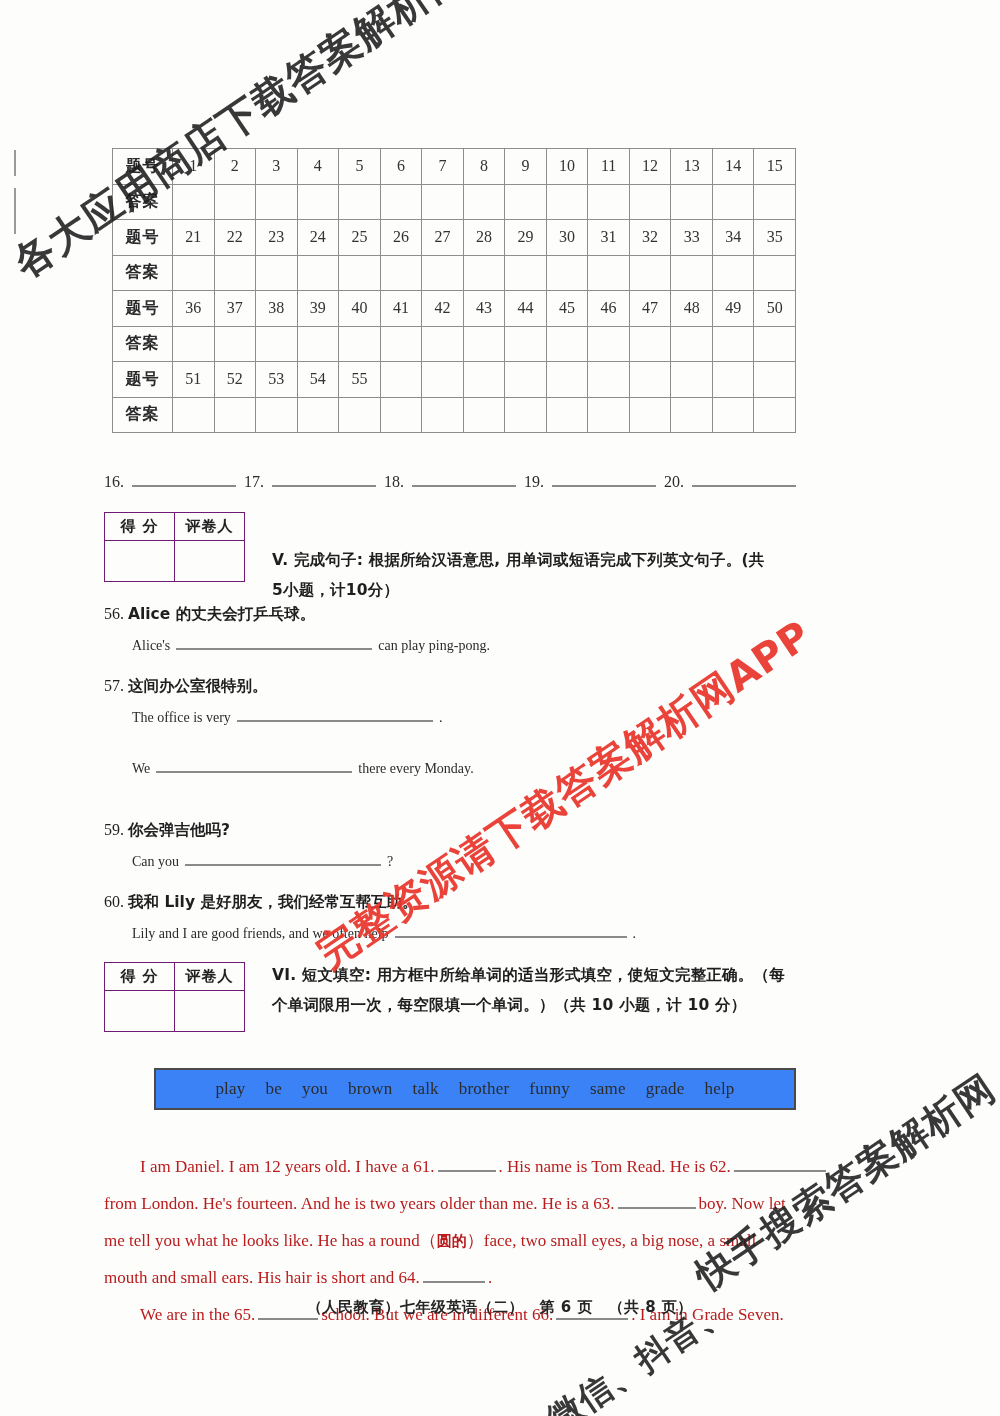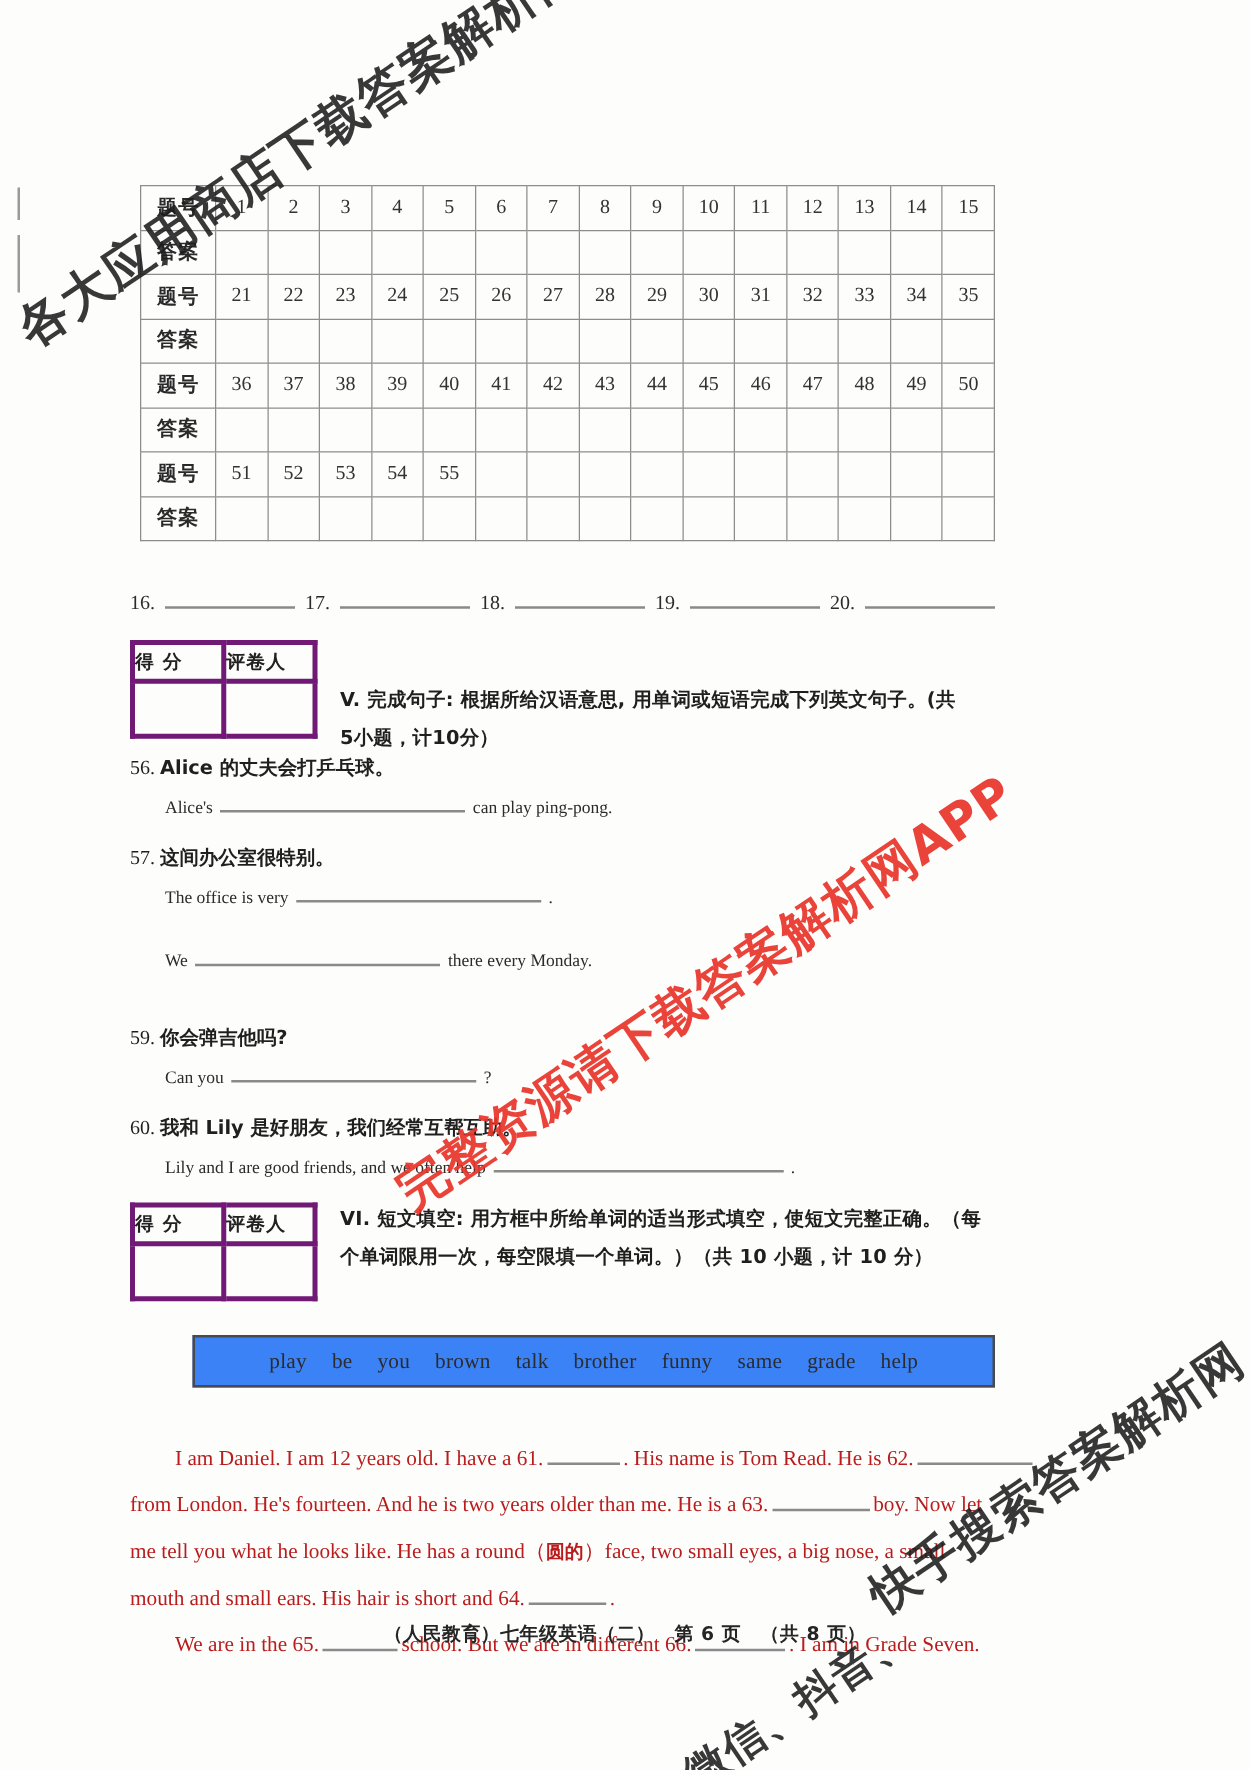--- a/index.html
+++ b/index.html
@@ -134,23 +134,23 @@
     height: 13px;
   }
 
   
   .score-box {
     position: absolute;
     border-collapse: collapse;
     table-layout: fixed;
   }
   .score-box td {
-    border: 4px solid #701a75;
+    border: 1px solid #701a75;
     width: 69px;
-    text-align: left;
+    text-align: center;
     vertical-align: middle;
     padding: 0;
   }
   .score-box td.hdr {
     height: 27px;
     font-family: "DejaVu Sans", "Liberation Sans", sans-serif;
     font-weight: 700;
     font-size: 15px;
     letter-spacing: 1px;
     color: #222;

